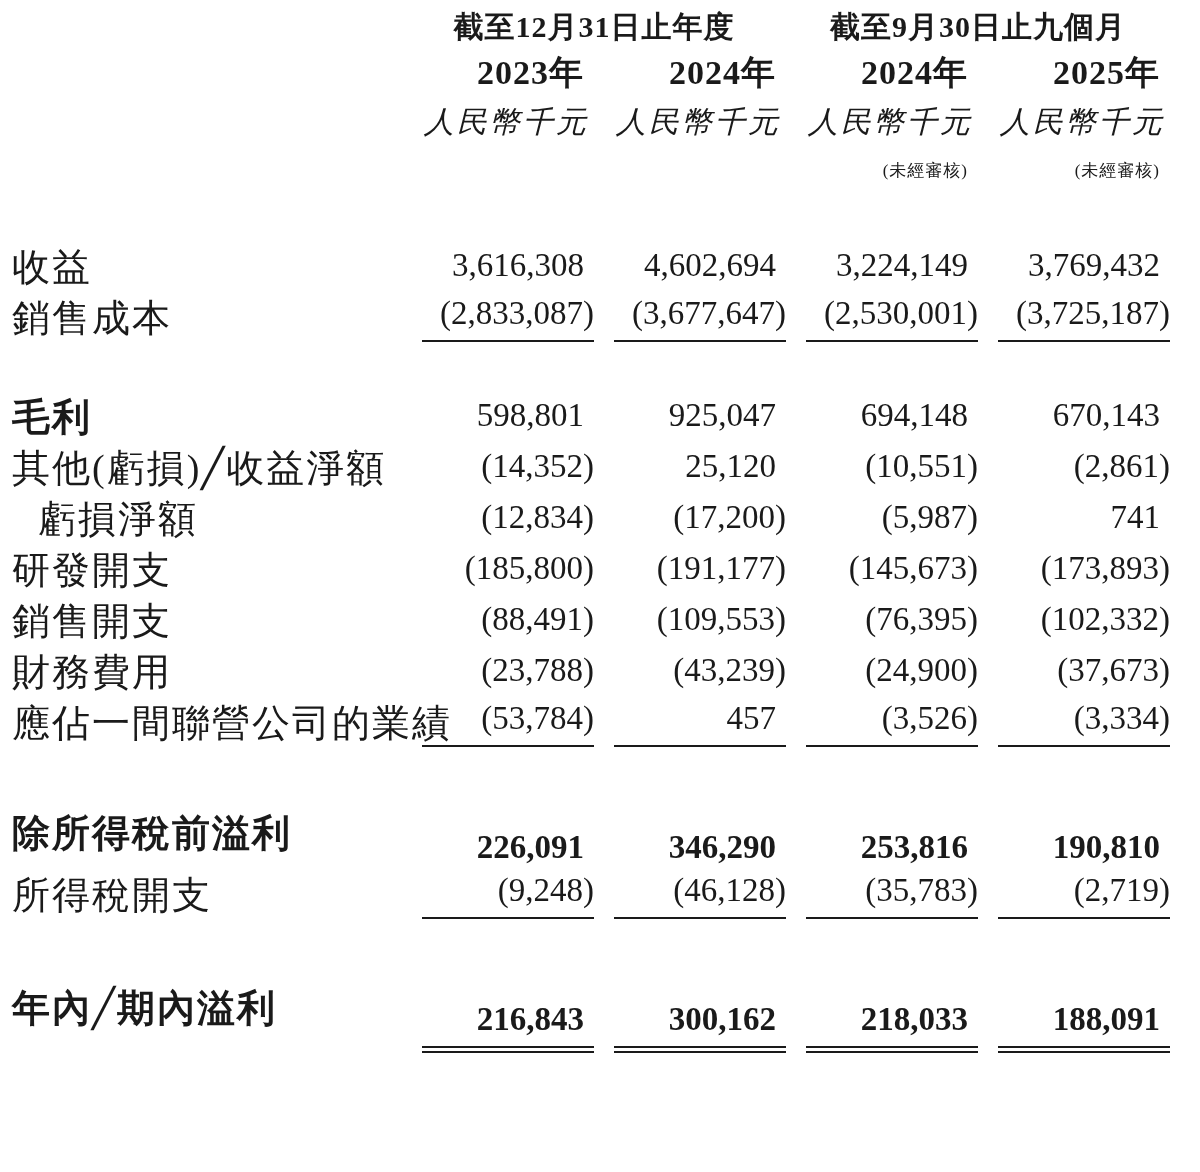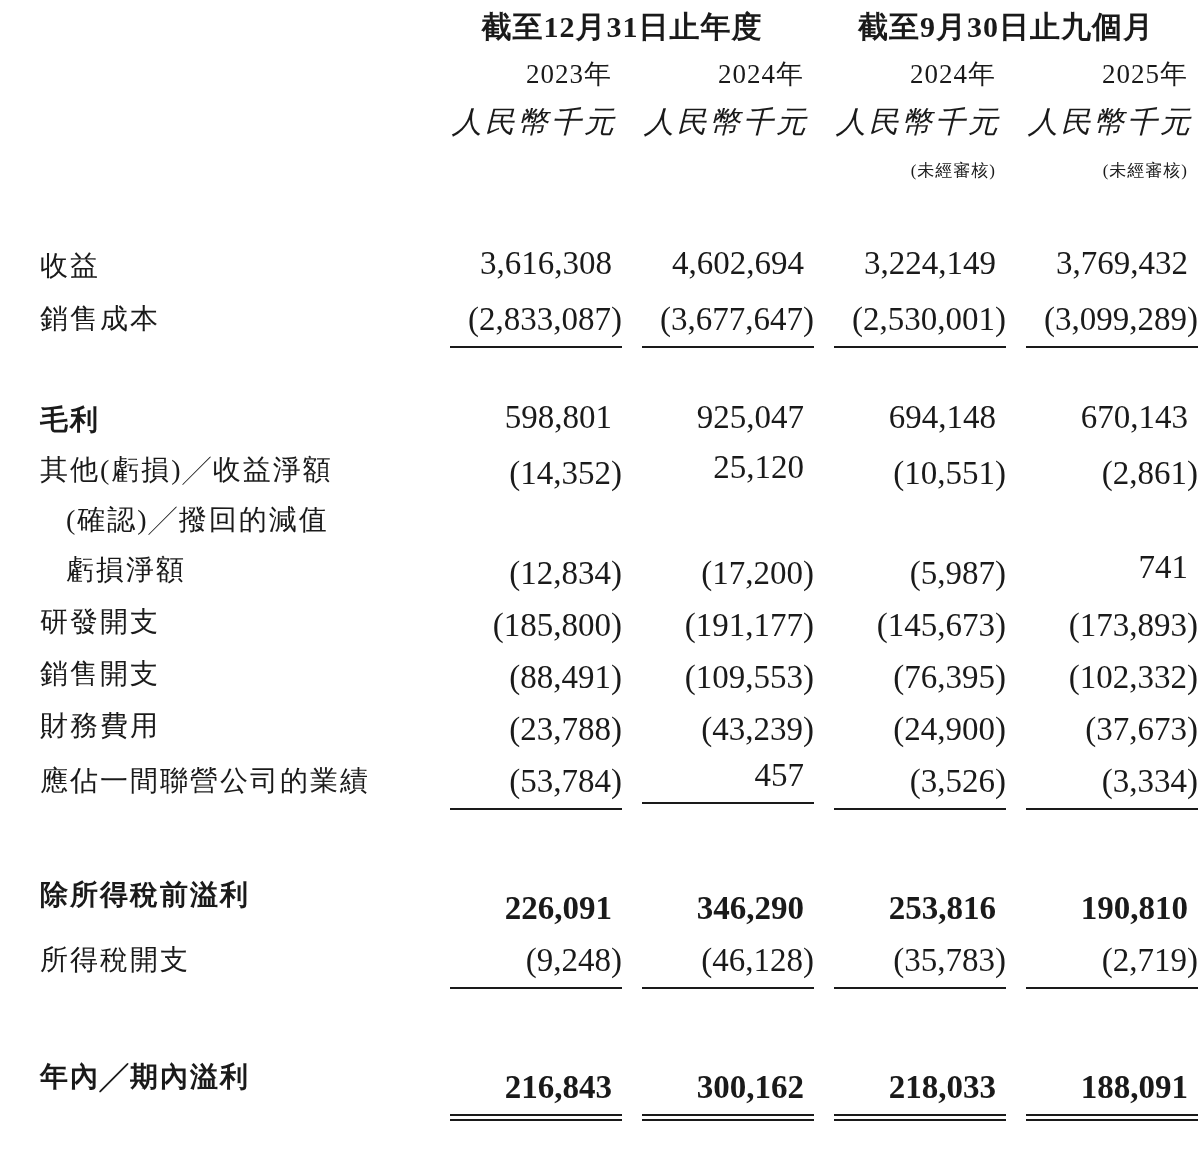--- a/index.html
+++ b/index.html
@@ -5,42 +5,41 @@
   html, body {
     margin: 0;
     padding: 0;
     background: #ffffff;
     width: 1200px;
     height: 1172px;
     overflow: hidden;
     font-family: "Liberation Serif", "DejaVu Serif", serif;
     color: #1a1a1a;
   }
-  .sheet { padding: 2px 14px 0 40px; }
+  .sheet { padding: 2px 14px 0 12px; }
 
   table.fin {
     border-collapse: collapse;
     table-layout: fixed;
     width: 1158px;
   }
   col.c-label { width: 390px; }
   col.c-num   { width: 192px; }
 
   tr { height: 48px; }
   tr.r-group { height: 50px; }
   tr.r-note  { height: 46px; }
   tr.spacer  { height: 48px; }
 
   td { padding: 0; vertical-align: middle; }
 
   .lbl {
-    font-size: 28px;
+    font-size: 38px;
     letter-spacing: 2px;
     white-space: nowrap;
-    font-family: Liberation Serif, serif;
   }
   tr.indent .lbl { padding-left: 26px; }
 
   .group {
     text-align: center;
     font-size: 30px;
     font-weight: bold;
     letter-spacing: 1px;
     white-space: nowrap;
   }
@@ -52,23 +51,23 @@
     position: relative;
     min-height: 34px;
     line-height: 34px;
   }
   .val {
     display: inline-block;
     font-size: 33px;
     padding-right: 10px;
     white-space: nowrap;
   }
-  .val.neg { padding-right: 0; margin-top: 12px; }
-
-  .val.year { font-size: 27px; font-weight: normal; letter-spacing: 1px; }
+  .val.neg { padding-right: 0; }
+
+  .val.year { font-size: 34px; font-weight: bold; letter-spacing: 1px; }
   .val.rmb  { font-size: 30px; font-style: italic; letter-spacing: 3px; padding-right: 5px; }
   .val.note { font-size: 17px; letter-spacing: 1px; }
 
   tr.bold-label .lbl { font-weight: bold; }
   tr.bold-all .lbl,
   tr.bold-all .val { font-weight: bold; margin-top: 33px; }
 
   tr.rule .cellbox {
     border-bottom: 2px solid #1a1a1a;
     padding-bottom: 4px;
@@ -174,21 +173,21 @@
       <td class="num">
             <div class="cellbox"><span class="val nc neg">(2,833,087)</span></div>
           </td>
       <td class="num">
             <div class="cellbox"><span class="val nc neg">(3,677,647)</span></div>
           </td>
       <td class="num">
             <div class="cellbox"><span class="val nc neg">(2,530,001)</span></div>
           </td>
       <td class="num">
-            <div class="cellbox"><span class="val nc neg">(3,099,289)</span></div>
+            <div class="cellbox"><span class="val nc neg">(3,725,187)</span></div>
           </td>
     </tr>
 
     <tr class="spacer">
           <td colspan="5"></td>
         </tr>
 
     <tr class="bold-label">
       <td class="lbl">毛利</td>
       <td class="num">
@@ -216,27 +215,20 @@
           </td>
       <td class="num">
             <div class="cellbox"><span class="val nc neg">(10,551)</span></div>
           </td>
       <td class="num">
             <div class="cellbox"><span class="val nc neg">(2,861)</span></div>
           </td>
     </tr>
 
 
-    <tr class="indent">
-      <td class="lbl">(確認)╱撥回的減值</td>
-      <td></td>
-      <td></td>
-      <td></td>
-      <td></td>
-    </tr>
 
     <tr class="indent">
       <td class="lbl">虧損淨額</td>
       <td class="num">
             <div class="cellbox"><span class="val nc neg">(12,834)</span></div>
           </td>
       <td class="num">
             <div class="cellbox"><span class="val nc neg">(17,200)</span></div>
           </td>
       <td class="num">

